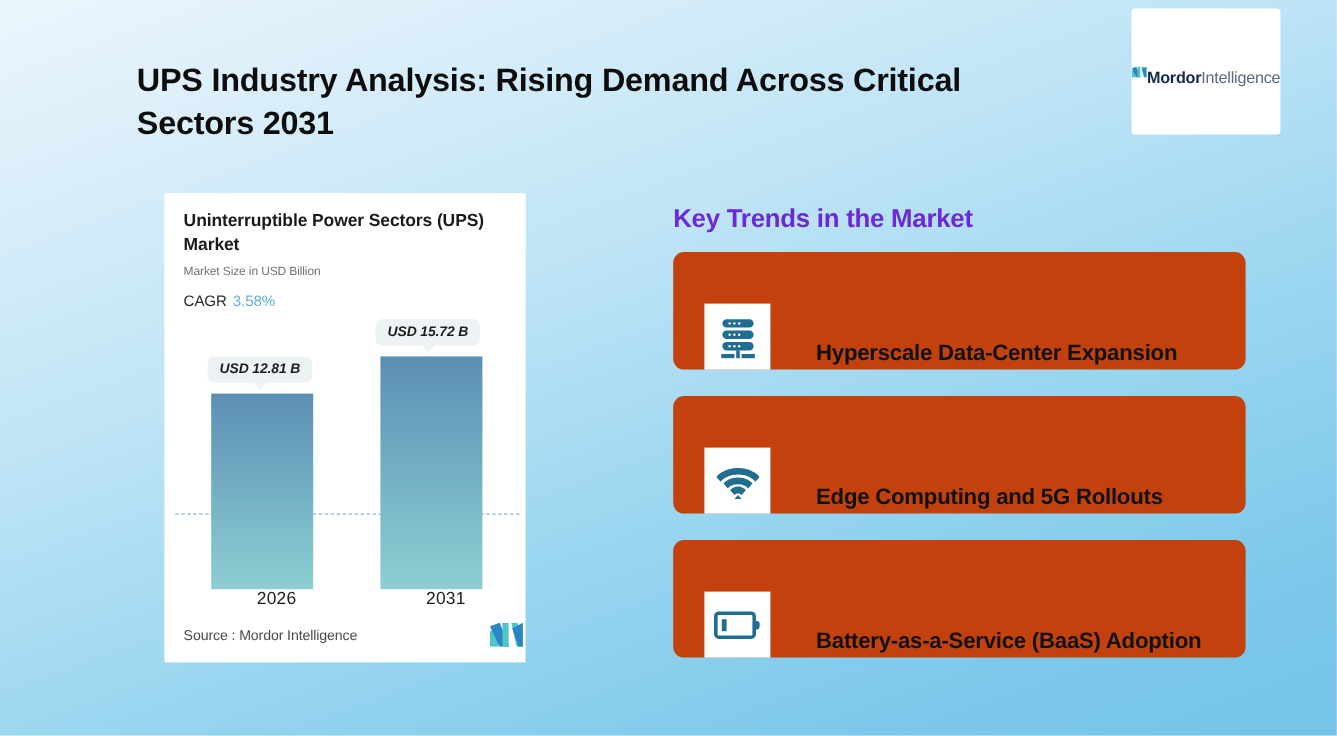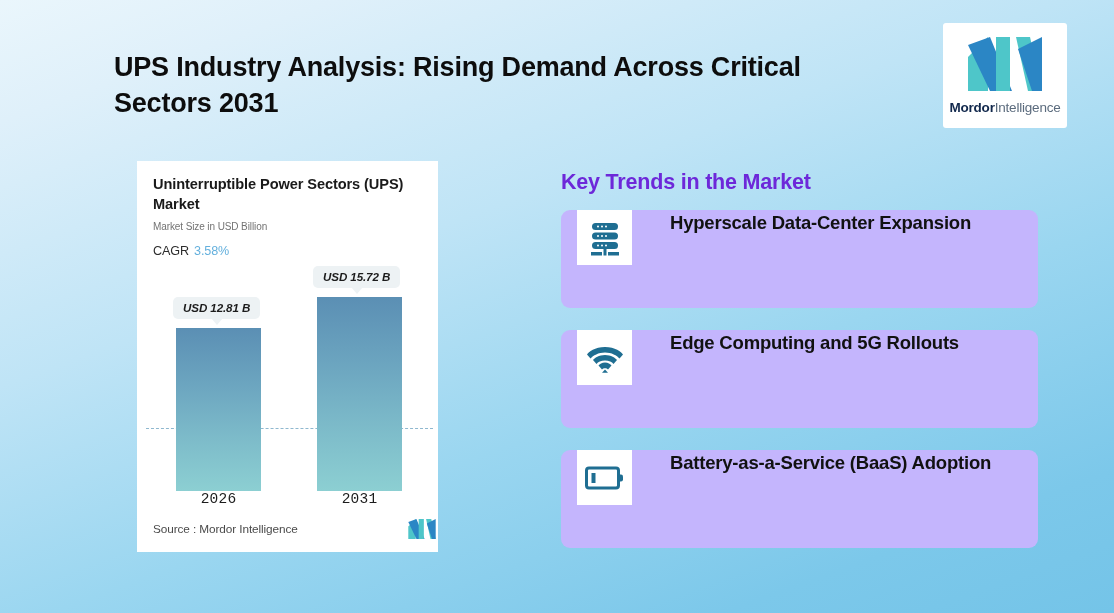--- a/index.html
+++ b/index.html
@@ -31,24 +31,23 @@
   
   .brand-logo {
     position: absolute;
     left: 943px;
     top: 7px;
     width: 124px;
     height: 105px;
     background: #ffffff;
     border-radius: 3px;
     display: flex;
-    flex-direction: column;
+    flex-direction: row;
     align-items: center;
     justify-content: center;
-    margin-top: 16px;
   }
   .brand-mark { width: 78px; height: 54px; display: block; }
   .brand-text {
     margin-top: 9px;
     font-size: 13.5px;
     white-space: nowrap;
     letter-spacing: -0.2px;
   }
   .brand-text .b1 { color: #12284c; font-weight: bold; }
   .brand-text .b2 { color: #5b6b7d; font-weight: normal; }
@@ -129,25 +128,24 @@
     margin-left: -6px;
     border-left: 6px solid transparent;
     border-right: 6px solid transparent;
     border-top: 7px solid #edf2f4;
   }
   .tag-2026 { left: 36px; bottom: 172px; }
   .tag-2031 { left: 176px; bottom: 203px; }
 
   .axis-labels {
     position: absolute;
-    left: 0;
+    left: 12px;
     top: 330px;
     width: 301px;
     height: 28px;
-    font-family: Liberation Mono, monospace;
   }
   .axis-label {
     position: absolute;
     top: 0;
     width: 85px;
     text-align: center;
     font-size: 14.5px;
     color: #1c1c1c;
     letter-spacing: 0.2px;
   }
@@ -186,26 +184,26 @@
     letter-spacing: -0.2px;
   }
   .trend-list {
     position: absolute;
     left: 561px;
     top: 210px;
     width: 477px;
   }
   .trend-card {
     display: flex;
-    align-items: flex-start;
-    background: #c4b5fd;
+    align-items: flex-end;
+    background: #c2410c;
     border-radius: 9px;
     height: 98px;
     margin-bottom: 22px;
-    padding: 0 20px 0 16px;
+    padding: 0 20px 0 26px;
     box-sizing: border-box;
   }
   .trend-icon-box {
     flex: 0 0 auto;
     width: 55px;
     height: 55px;
     background: #ffffff;
     display: flex;
     align-items: center;
     justify-content: center;

